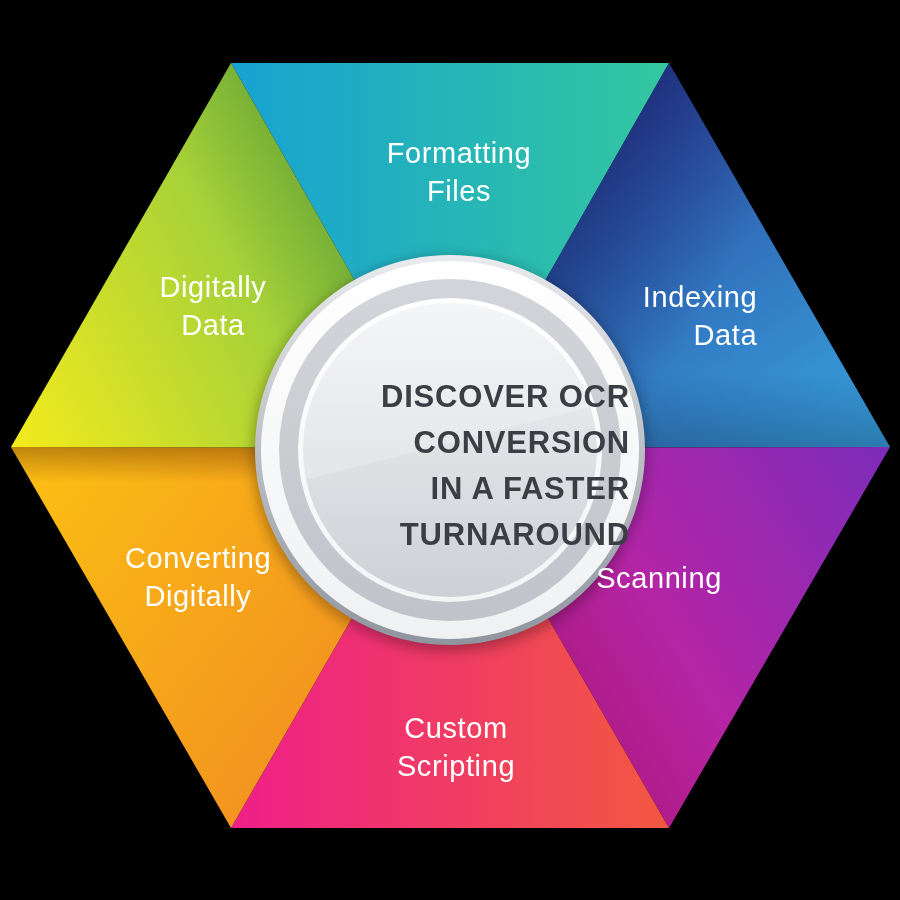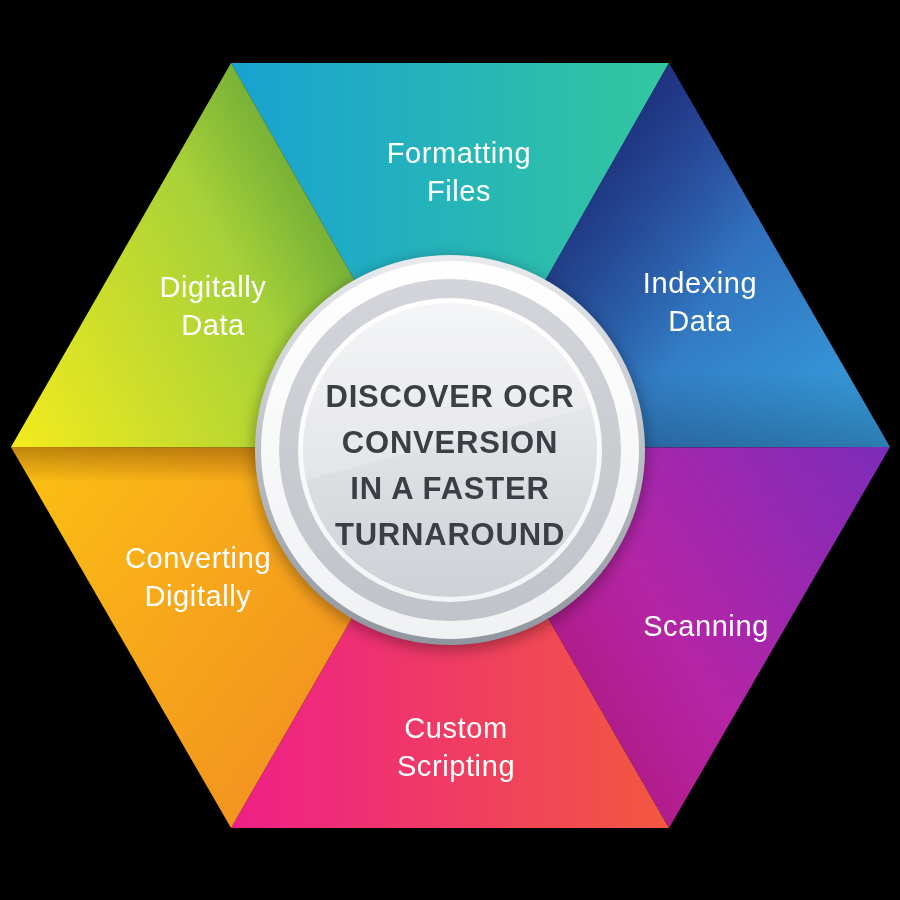--- a/index.html
+++ b/index.html
@@ -23,35 +23,35 @@
     font-size: 29px;
     line-height: 38px;
     font-weight: 400;
     letter-spacing: 0.6px;
     text-align: center;
     white-space: pre-line;
     user-select: none;
   }
   .label-formatting  { left: 459px; top: 134px; }
   .label-cleansing   { left: 213px; top: 268px; }
-  .label-indexing    { left: 700px; top: 264px; }
+  .label-indexing    { left: 700px; top: 278px; text-align: right; }
   .label-converting  { left: 198px; top: 539px; }
-  .label-scanning    { left: 706px; top: 559px; margin-top: 48px; }
+  .label-scanning    { left: 659px; top: 559px; }
   .label-custom      { left: 456px; top: 709px; }
   .center-text {
     position: absolute;
     left: 450px; top: 374px;
     transform: translateX(-50%);
     width: 360px;
     color: var(--center-text-color, #3b3e44);
     font-size: 31px;
     line-height: 46px;
     font-weight: 700;
     letter-spacing: 0.8px;
-    text-align: center;
+    text-align: right;
     white-space: pre-line;
     user-select: none;
   }
 </style>
 </head>
 <body>
 
 <div class="canvas">
 
   <svg width="900" height="900" viewBox="0 0 900 900">

